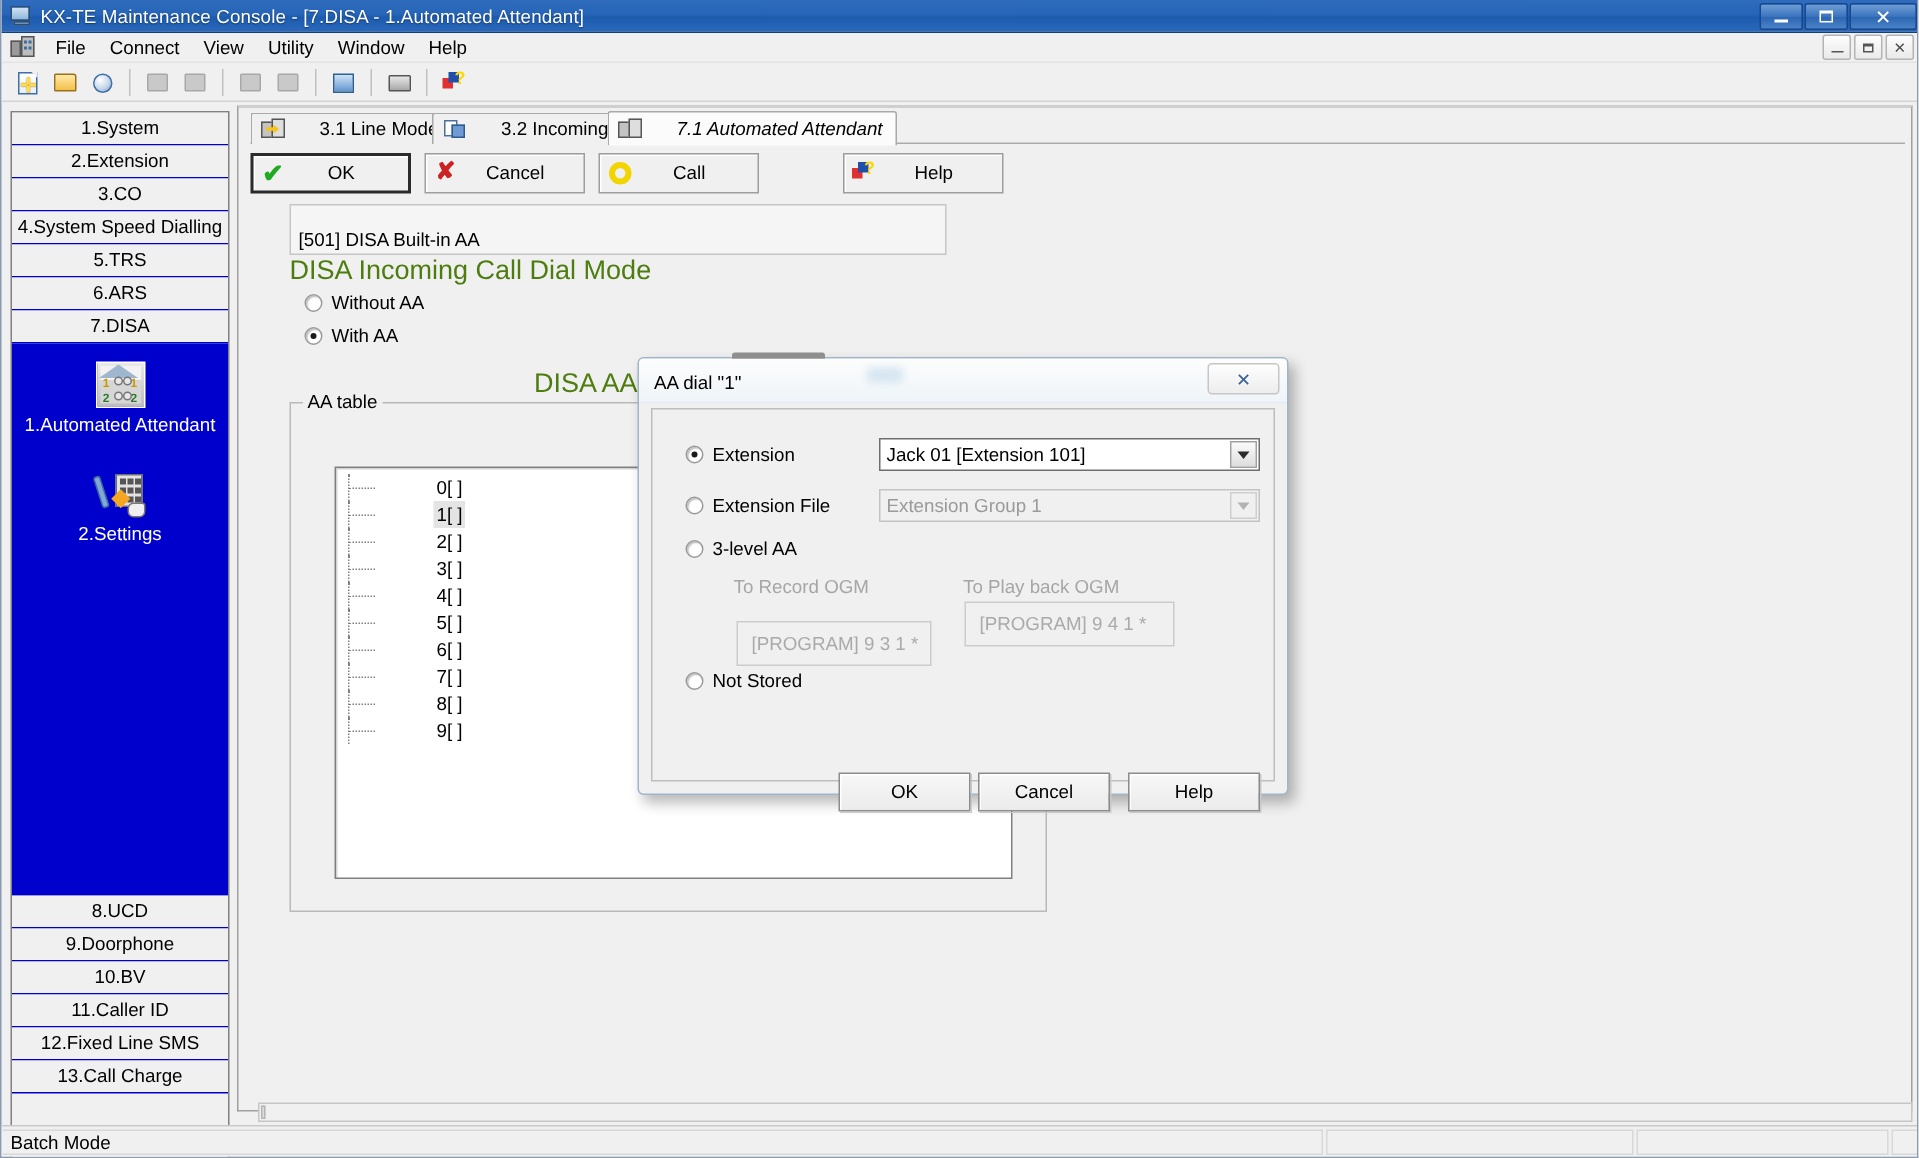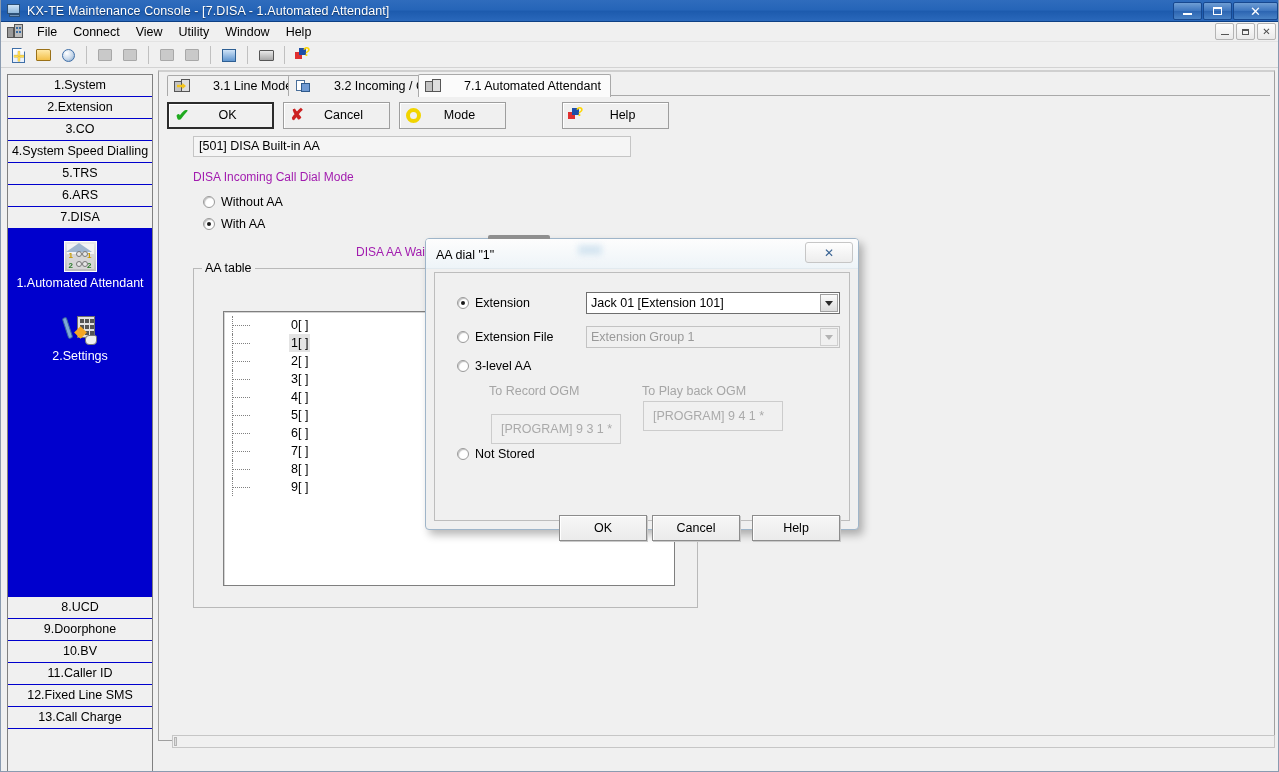--- a/index.html
+++ b/index.html
@@ -206,25 +206,25 @@
   .tbtn .btxt { flex: 1; text-align: center; padding-right: 12px; }
   .chk { color: #1faa1f; font-size: 17px; line-height: 1; font-weight: bold; }
   .xred { color: #cc2222; font-size: 16px; line-height: 1; font-weight: bold; }
   .ring { width: 15px; height: 15px; border-radius: 50%; border: 4px solid #f1d400; }
   .helpic { position: relative; width: 16px; height: 16px; }
   .spacer-help { margin-left: 47px; }
 
   .fieldline {
     position: absolute; left: 192px; top: 136px; width: 438px; height: 21px;
     border: 1px solid #c5c5c5; background: #f5f5f5;
-    font-size: 12.5px; color: #000; padding: 2px 5px;
+    font-size: 12.5px; color: #000; padding: 16px 5px;
   }
 
   .grouplabel {
-    position: absolute; font-size: 12px; color: #a21caf;
+    position: absolute; font-size: 18px; color: #4d7c0f;
   }
   .radio {
     position: absolute; display: flex; align-items: center; gap: 6px;
     font-size: 12.5px; color: #000; cursor: default;
   }
   .rdot {
     width: 12px; height: 12px; border-radius: 50%;
     background: #ffffff;
     border: 1px solid #9a9a9a;
     box-shadow: inset 1px 1px 1px rgba(0,0,0,.25);
@@ -526,21 +526,21 @@
           </span>
         <span>3.1 Line Mode</span>
       </div>
       <div class="tab" style="left:121px;">
         <span class="tabico">
             <span class="pg"></span>
             <span class="pn"></span>
           </span>
         <span>3.2 Incoming / Outgoing</span>
       </div>
-      <div class="tab active" style="left:251px;">
+      <div class="tab active" style="left:238px;font-style:italic;">
         <span class="tabico">
             <span class="bx1"></span>
             <span class="bx2"></span>
           </span>
         <span>7.1 Automated Attendant</span>
       </div>
     </div>
 
     <div class="toolrow">
       <div class="tbtn default">
@@ -552,21 +552,21 @@
       <div class="tbtn">
         <span class="bic">
             <span class="xred">✘</span>
           </span>
         <span class="btxt">Cancel</span>
       </div>
       <div class="tbtn">
         <span class="bic">
             <span class="ring"></span>
           </span>
-        <span class="btxt">Mode</span>
+        <span class="btxt">Call</span>
       </div>
       <div class="tbtn spacer-help">
         <span class="bic">
           <span class="helpic">
               <span class="d1" style="position:absolute;left:0;top:5px;width:7px;height:7px;background:#e03030;"></span>
               <span class="d2" style="position:absolute;left:4px;top:1px;width:7px;height:7px;background:#1f4fa8;"></span>
               <span style="position:absolute;left:8px;top:-2px;color:#ffd700;font-weight:bold;font-size:12px;">?</span>
             </span>
         </span>
         <span class="btxt">Help</span>
@@ -699,14 +699,20 @@
       <div class="dbtn" style="left:317px;">
         <span>Help</span>
       </div>
     </div>
   </div>
 
   <div class="hscroll">
     <div class="thumb"></div>
   </div>
 
+  <div class="statusbar">
+    <div class="sb-cell sb-1">Batch Mode</div>
+    <div class="sb-cell sb-2"></div>
+    <div class="sb-cell sb-3"></div>
+    <div class="sb-cell sb-4"></div>
+  </div>
 
 </div>
 
 </body></html>

